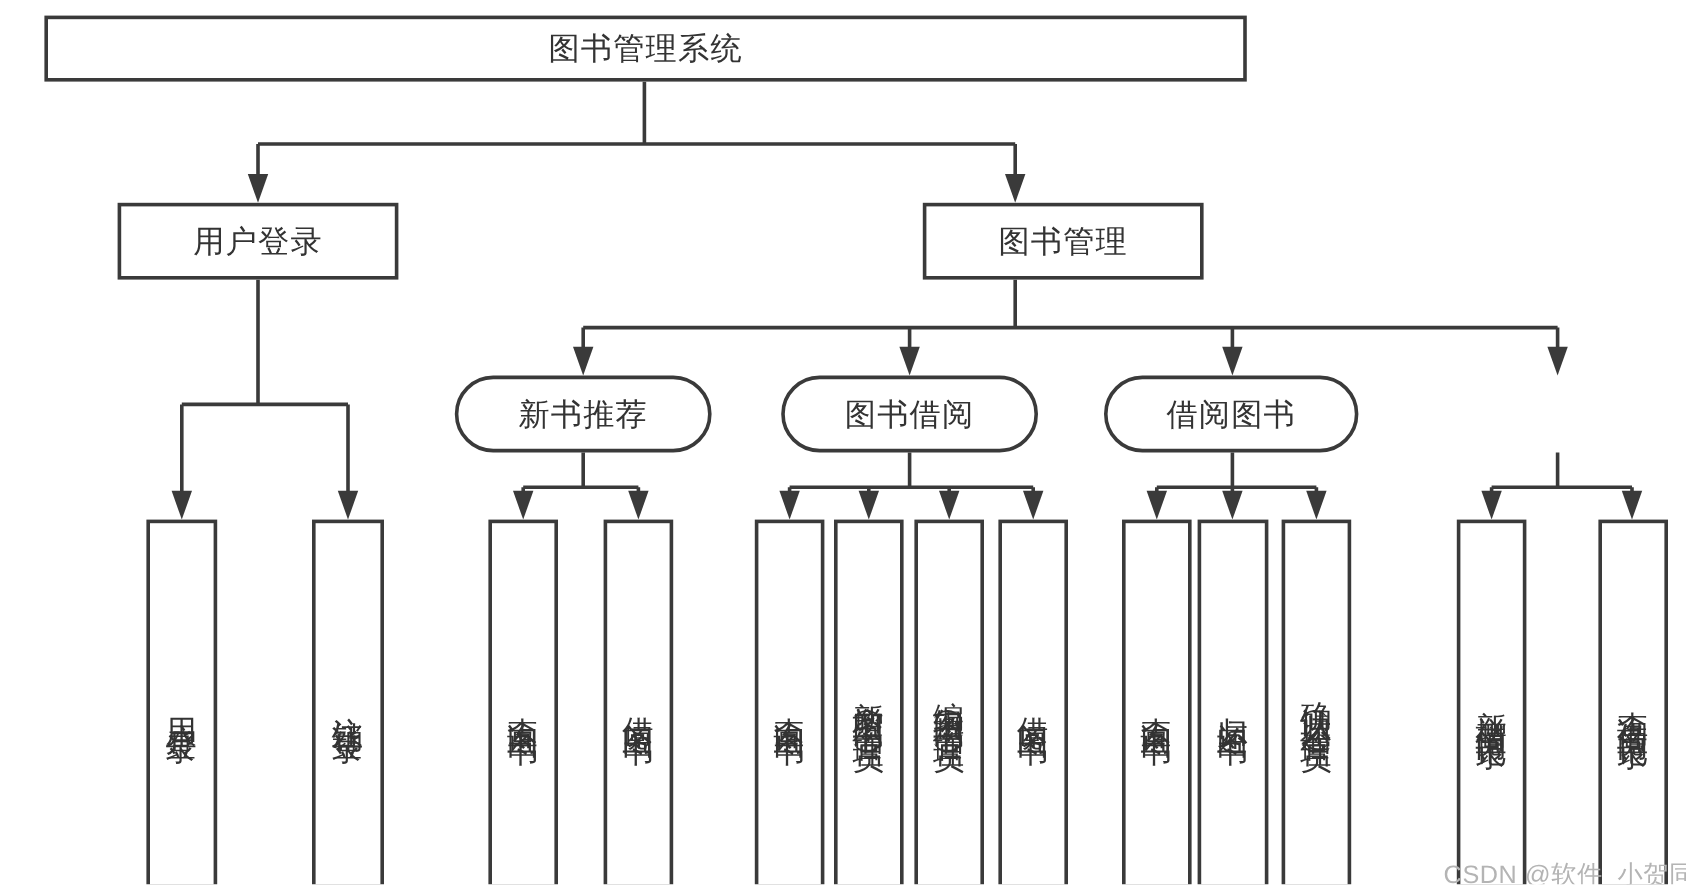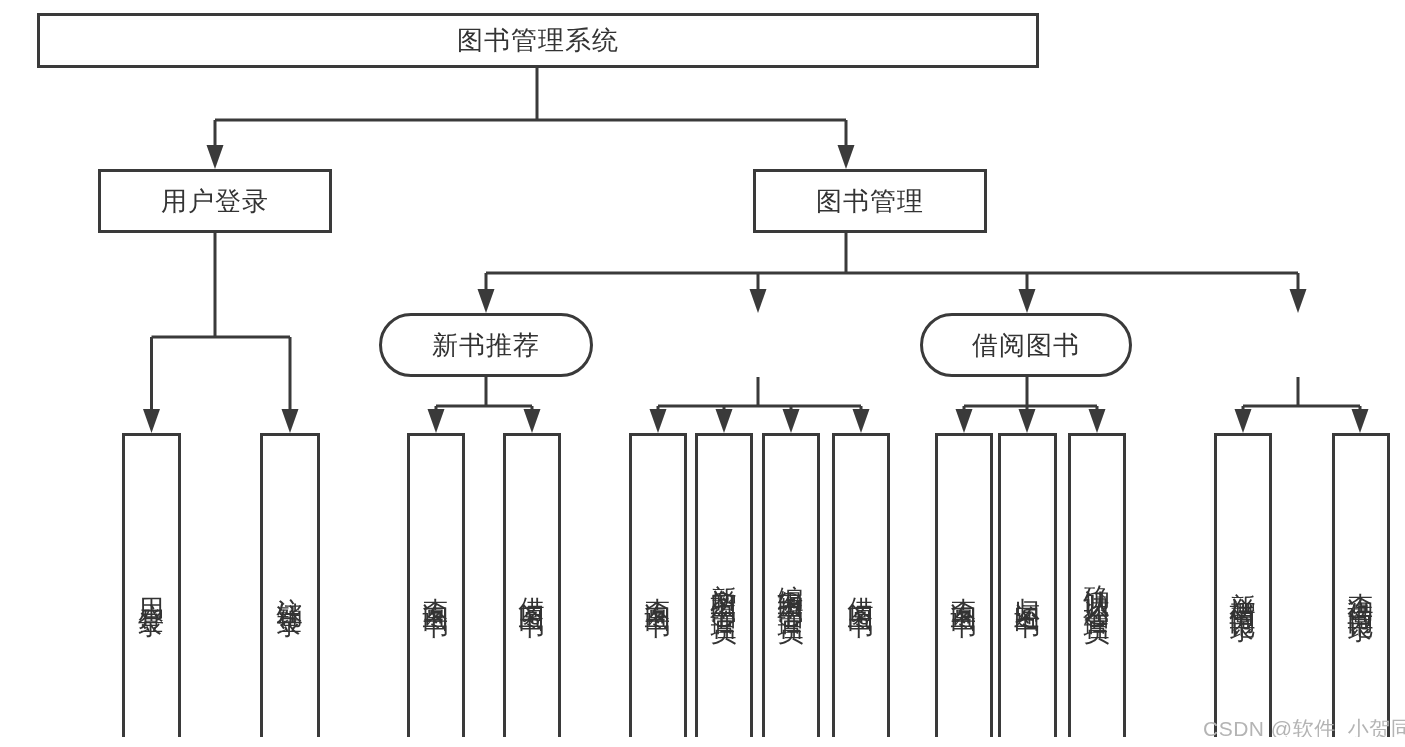--- a/index.html
+++ b/index.html
@@ -90,26 +90,29 @@
     </g>
   </svg>
 
   <div class="box root-box">
     <span>图书管理系统</span>
   </div>
 
   <div class="box l2" style="left:81px">
     <span>用户登录</span>
   </div>
-  <div class="box l2" style="left:736px">
+  <div class="box l2" style="left:752px">
     <span>图书管理</span>
   </div>
 
   <div class="box l3" style="left:362px;width:214px">
     <span>新书推荐</span>
+  </div>
+  <div class="box l3" style="left:634px;width:214px">
+    <span>图书借阅</span>
   </div>
   <div class="box l3" style="left:903px;width:212px">
     <span>借阅图书</span>
   </div>
 
   <div class="box leaf" style="left:105px;width:59px">
     <span class="vtext">用户登录</span>
   </div>
   <div class="box leaf" style="left:243px;width:60px">
     <span class="vtext">注销登录</span>

